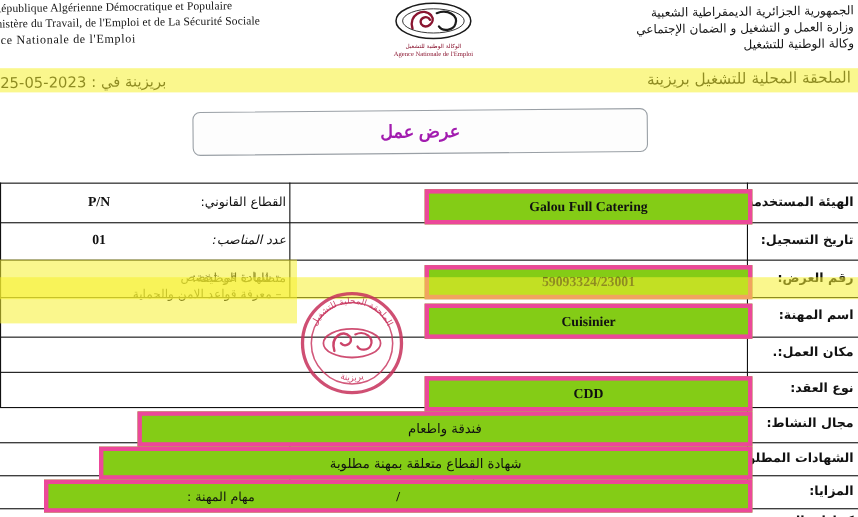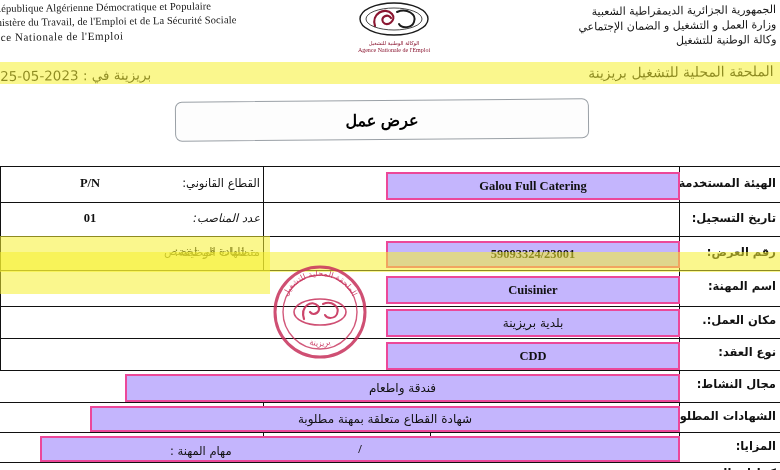--- a/index.html
+++ b/index.html
@@ -124,24 +124,24 @@
     border: 1px solid #9aa0a6;
     border-radius: 7px;
     background: #fdfdfd;
     display: flex;
     align-items: center;
     justify-content: center;
     transform: rotate(-0.5deg);
   }
   .title-box .t {
     direction: rtl;
-    font-family: Liberation Sans, sans-serif;
+    font-family: Liberation Serif, serif;
     font-size: 16px;
     font-weight: bold;
-    color: #000000;
+    color: #a21caf;
   }
 
   
   .grid {
     position: absolute;
     top: 166px;
     left: 0;
     width: 780px;
     height: 304px;
   }
@@ -168,22 +168,22 @@
     font-family: "DejaVu Sans", sans-serif;
     font-size: 11.5px;
     color: #111;
     white-space: nowrap;
     font-weight: bold;
   }
 
   
   .vbox {
     position: absolute;
-    border: 2px solid #ec4899;
-    background: #c4b5fd;
+    border: 4px solid #ec4899;
+    background: #84cc16;
     display: flex;
     align-items: center;
     justify-content: center;
     font-family: "Liberation Serif", serif;
     font-size: 12.5px;
     font-weight: bold;
     color: #111;
   }
   .vbox.rtl {
     direction: rtl;
@@ -315,35 +315,35 @@
     <div class="lbl" style="top:147px;">مكان العمل:.</div>
     <div class="lbl" style="top:179px;">نوع العقد:</div>
     <div class="lbl" style="top:211px;">مجال النشاط:</div>
     <div class="lbl" style="top:243px;">الشهادات المطلوبة:</div>
     <div class="lbl" style="top:273px;">المزايا:</div>
     <div class="lbl" style="top:300px;">كفاءات المهنية:</div>
 
     <div class="vbox" style="left:386px; top:6px;   width:290px; height:24px;">Galou Full Catering</div>
     <div class="vbox" style="left:386px; top:75px;  width:290px; height:23px;">59093324/23001</div>
     <div class="vbox" style="left:386px; top:110px; width:290px; height:24px;">Cuisinier</div>
-    <div class="vbox rtl" style="left:386px; top:143px; width:290px; height:24px;">بلدية بريزينة</div>
     <div class="vbox" style="left:386px; top:176px; width:290px; height:24px;">CDD</div>
     <div class="vbox rtl" style="left:125px; top:208px; width:551px; height:24px;">فندقة واطعام</div>
     <div class="vbox rtl" style="left:90px;  top:240px; width:586px; height:22px;">شهادة القطاع متعلقة بمهنة مطلوبة</div>
     <div class="vbox" style="left:40px;  top:270px; width:636px; height:22px;">/</div>
 
     <div class="mlbl" style="left:190px; top:10px;  width:70px;">القطاع القانوني:</div>
     <div class="mlbl" style="left:186px; top:45px;  width:74px;font-style:italic;">عدد المناصب:</div>
     <div class="mlbl" style="left:176px; top:79px;  width:84px;">متطلبات الوظيفة:</div>
 
     <div class="mval" style="left:10px; top:10px; width:160px;">P/N</div>
     <div class="mval" style="left:10px; top:45px; width:160px;">01</div>
 
     <div class="req-list" style="left:6px; top:78px; width:250px;">
       <div>– شهادة في تخصص</div>
+      <div>– معرفة قواعد الامن والحماية</div>
     </div>
 
     <div class="mission-label" style="left:170px; top:278px;">مهام المهنة :</div>
   </div>
 
   <div class="hl" style="left:0px;   top:252px; width:780px; height:20px;"></div>
   <div class="hl" style="left:0px;   top:236px; width:270px; height:58px;"></div>
 
   <div class="stamp">
     <svg width="100" height="100" viewBox="0 0 100 100">

